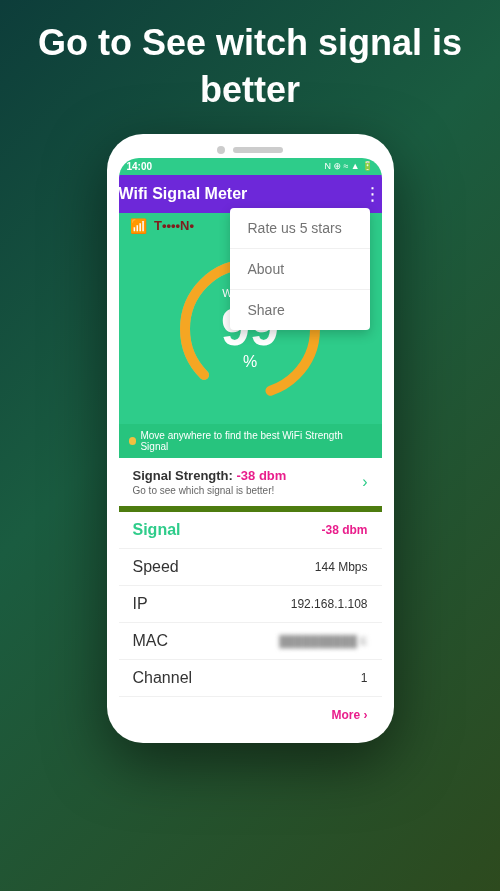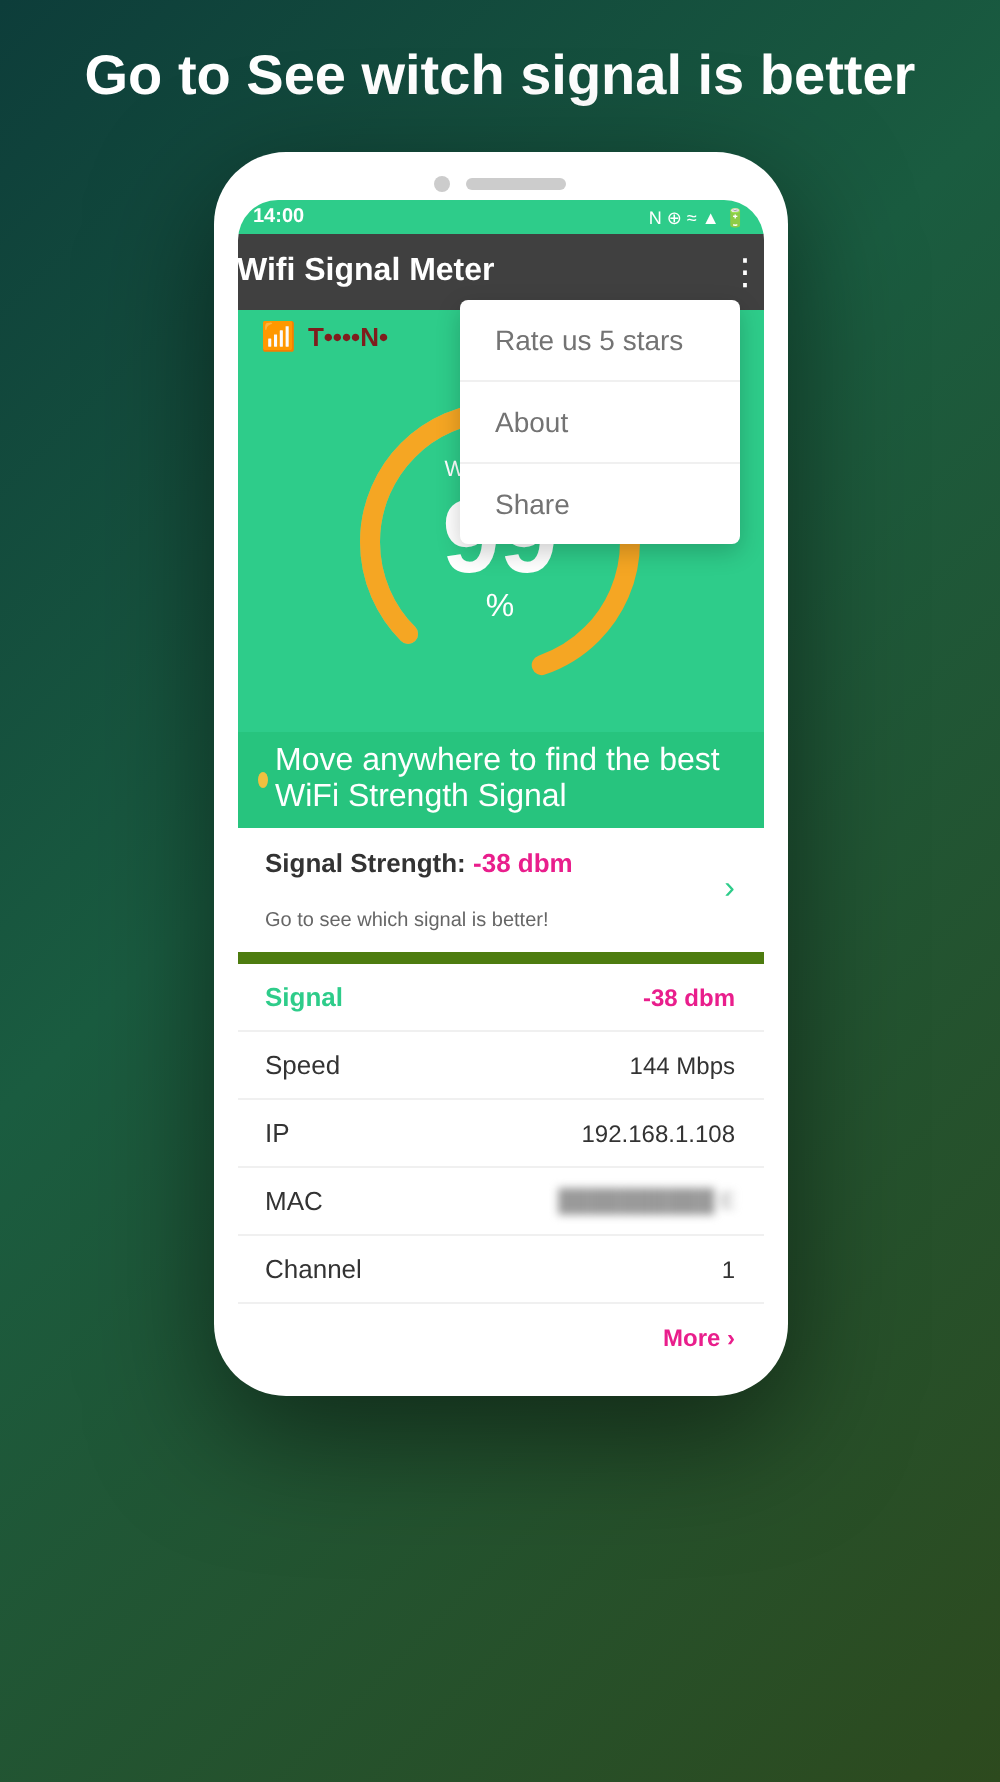--- a/index.html
+++ b/index.html
@@ -10,22 +10,23 @@
       display: flex;
       flex-direction: column;
       align-items: center;
       font-family: 'Arial', sans-serif;
       overflow: hidden;
       position: relative;
     }
 
     .page-title {
       color: white;
-      font-size: 28px;
-      font-weight: bold;
+      font-size: 36px;
+      font-weight: bold;
+      text-align: center;
       padding: 20px 30px 15px;
       line-height: 1.3;
     }
 
     .phone-container {
       width: 287px;
       background: white;
       border-radius: 36px;
       padding: 12px;
       box-shadow: 0 20px 60px rgba(0,0,0,0.5);
@@ -69,21 +70,21 @@
       align-items: center;
       padding: 3px 8px;
       font-size: 10px;
       color: white;
     }
 
     .status-left { font-weight: bold; }
     .status-right { display: flex; gap: 3px; align-items: center; font-size: 9px; }
 
     .app-header {
-      background: #404040;
+      background: #6d28d9;
       padding: 8px 0;
       display: flex;
       justify-content: space-between;
       align-items: center;
     }
 
     .app-title {
       color: white;
       font-size: 16px;
       font-weight: bold;
@@ -193,21 +194,21 @@
 
     .hint-dot {
       width: 8px;
       height: 8px;
       background: #f0c040;
       border-radius: 50%;
     }
 
     .hint-text {
       color: white;
-      font-size: 16px;
+      font-size: 10px;
     }
 
     .signal-strength-bar {
       background: white;
       padding: 10px 14px;
       display: flex;
       justify-content: space-between;
       align-items: center;
       border-bottom: 6px solid #4d7c0f;
     }
@@ -220,42 +221,42 @@
     }
 
     .signal-strength-value {
       color: #e91e8c;
       font-weight: bold;
     }
 
     .signal-strength-sub {
       font-size: 10px;
       color: #666;
-      margin-top: 16px;
+      margin-top: 2px;
     }
 
     .chevron-right {
       color: #2ecc8a;
       font-size: 16px;
     }
 
     .data-table {
       background: white;
     }
 
     .data-row {
       display: flex;
       justify-content: space-between;
       align-items: center;
       padding: 9px 14px;
       border-bottom: 1px solid #f0f0f0;
     }
 
     .data-label {
-      font-size: 13px;
+      font-size: 16px;
       color: #333;
     }
 
     .data-label.highlight { color: #2ecc8a; font-weight: bold; }
 
     .data-value {
       font-size: 12px;
       color: #333;
       text-align: right;
     }

